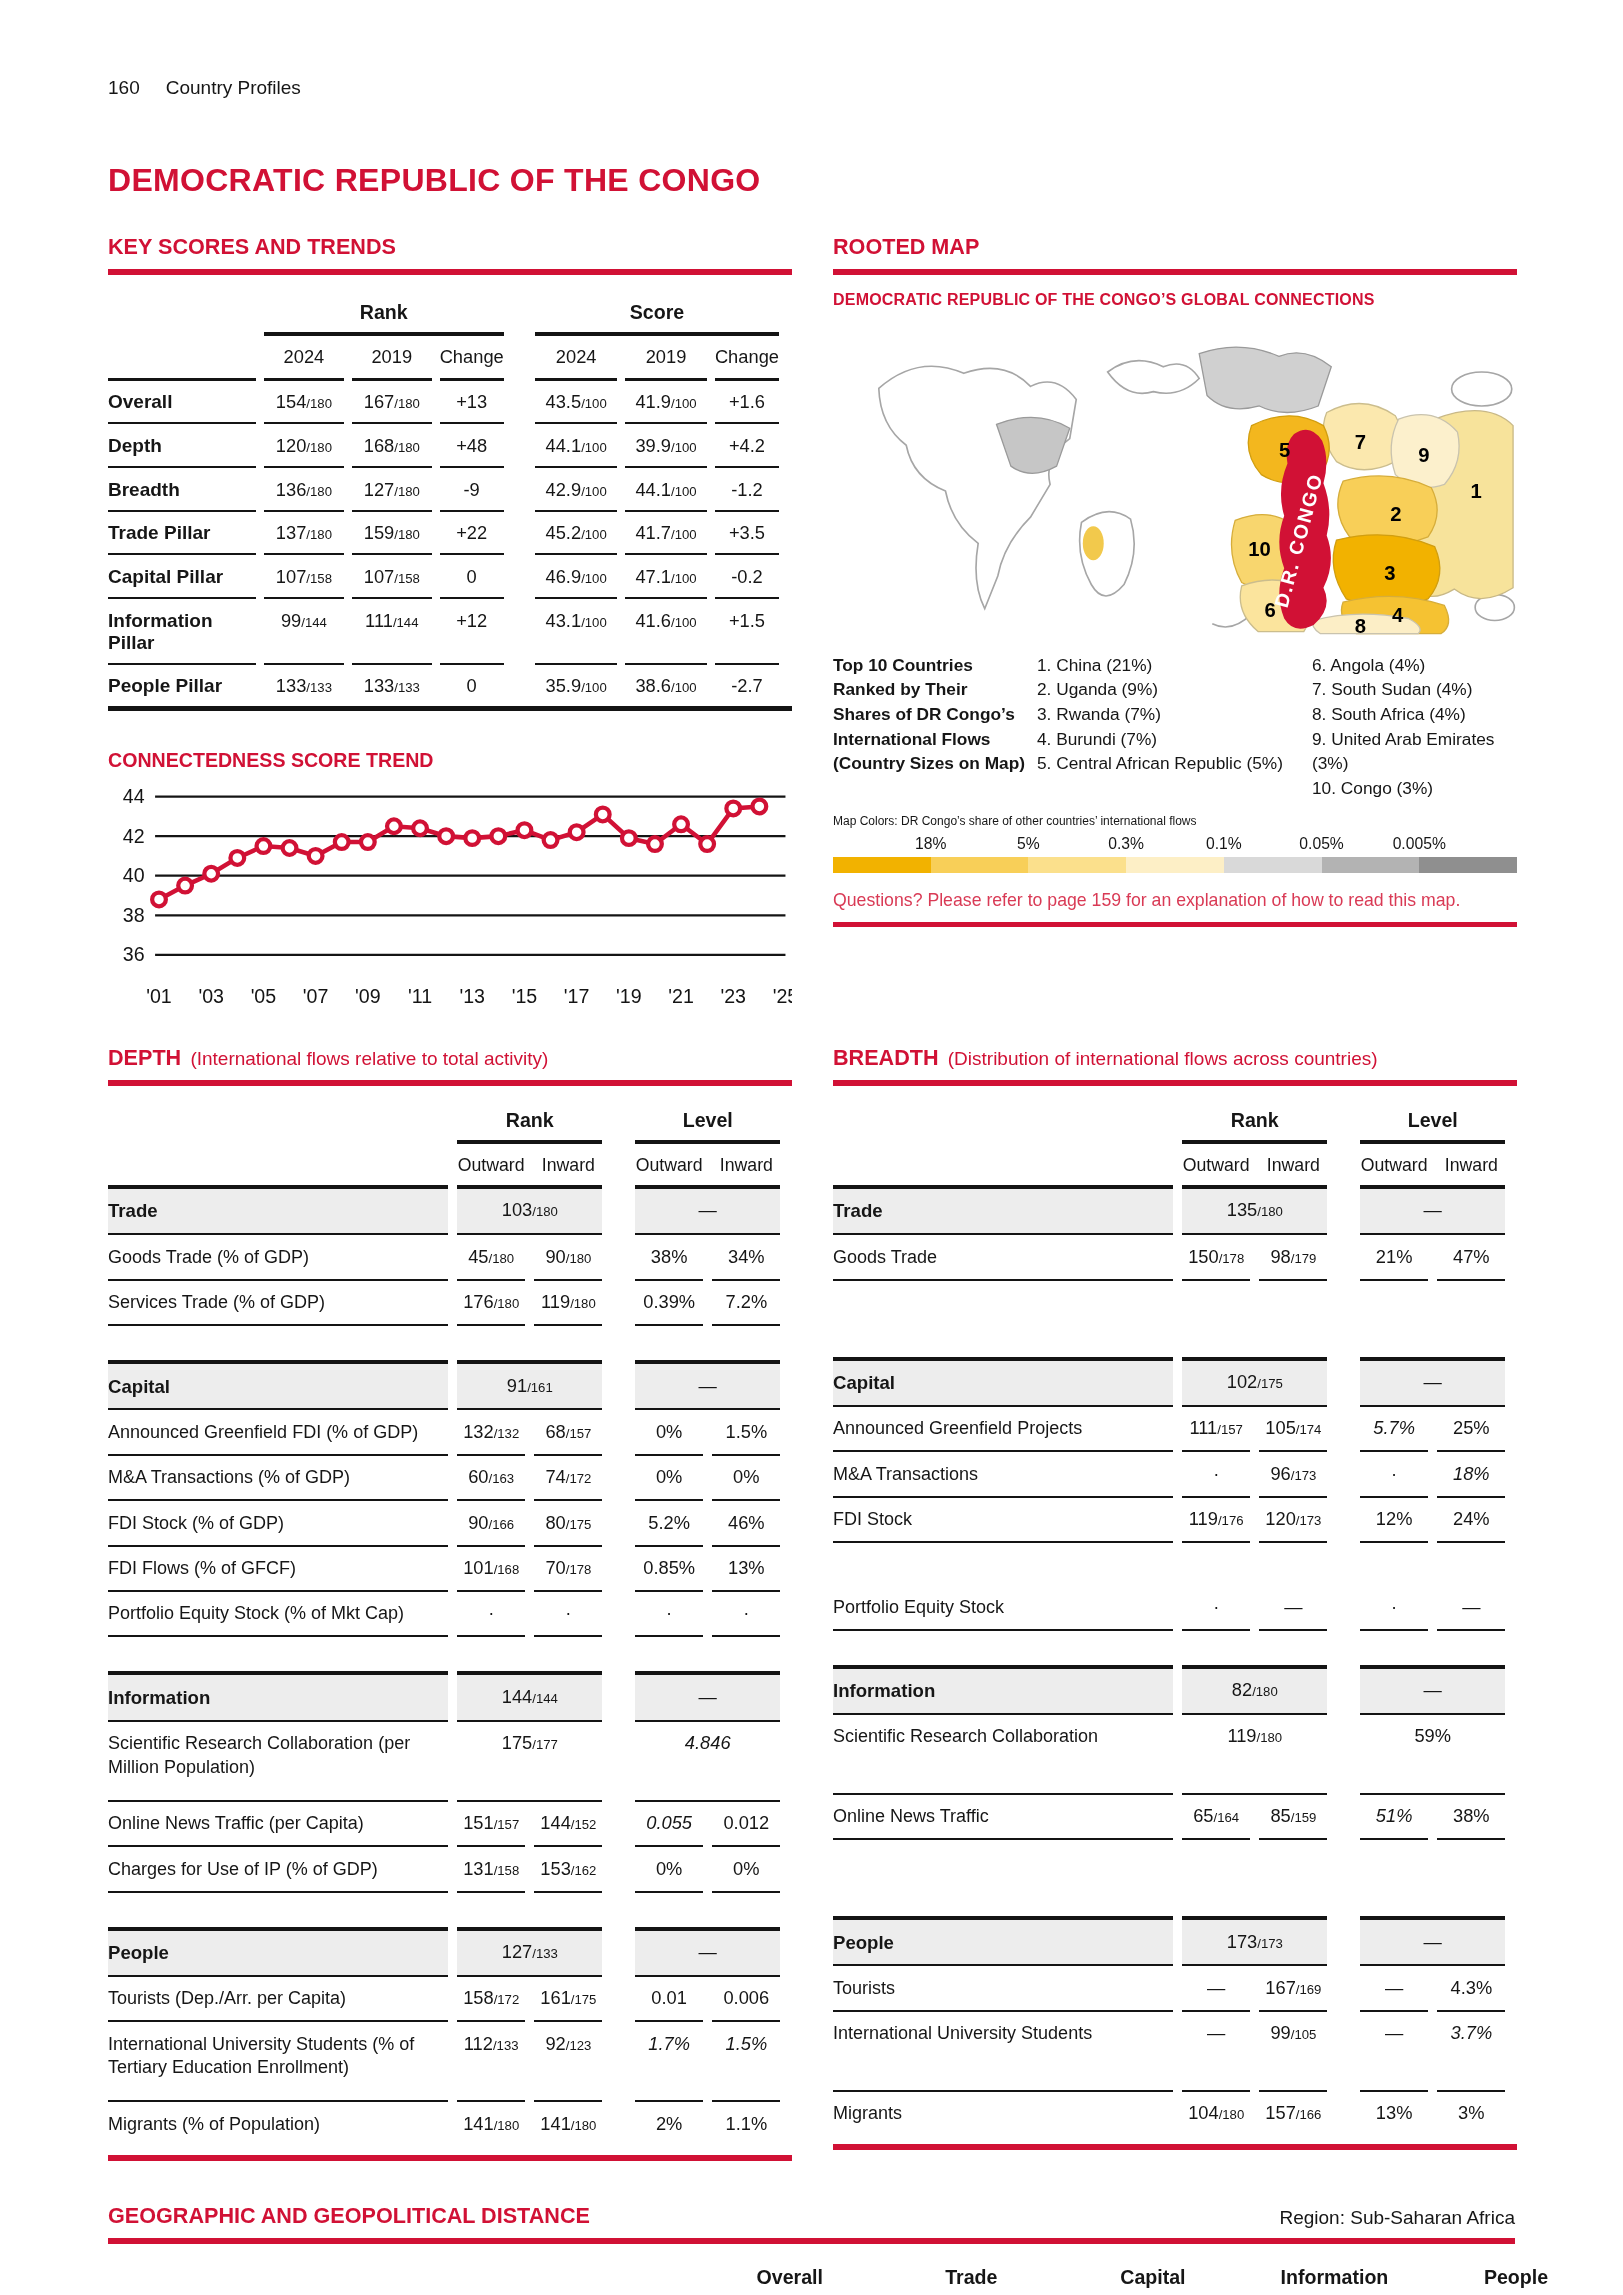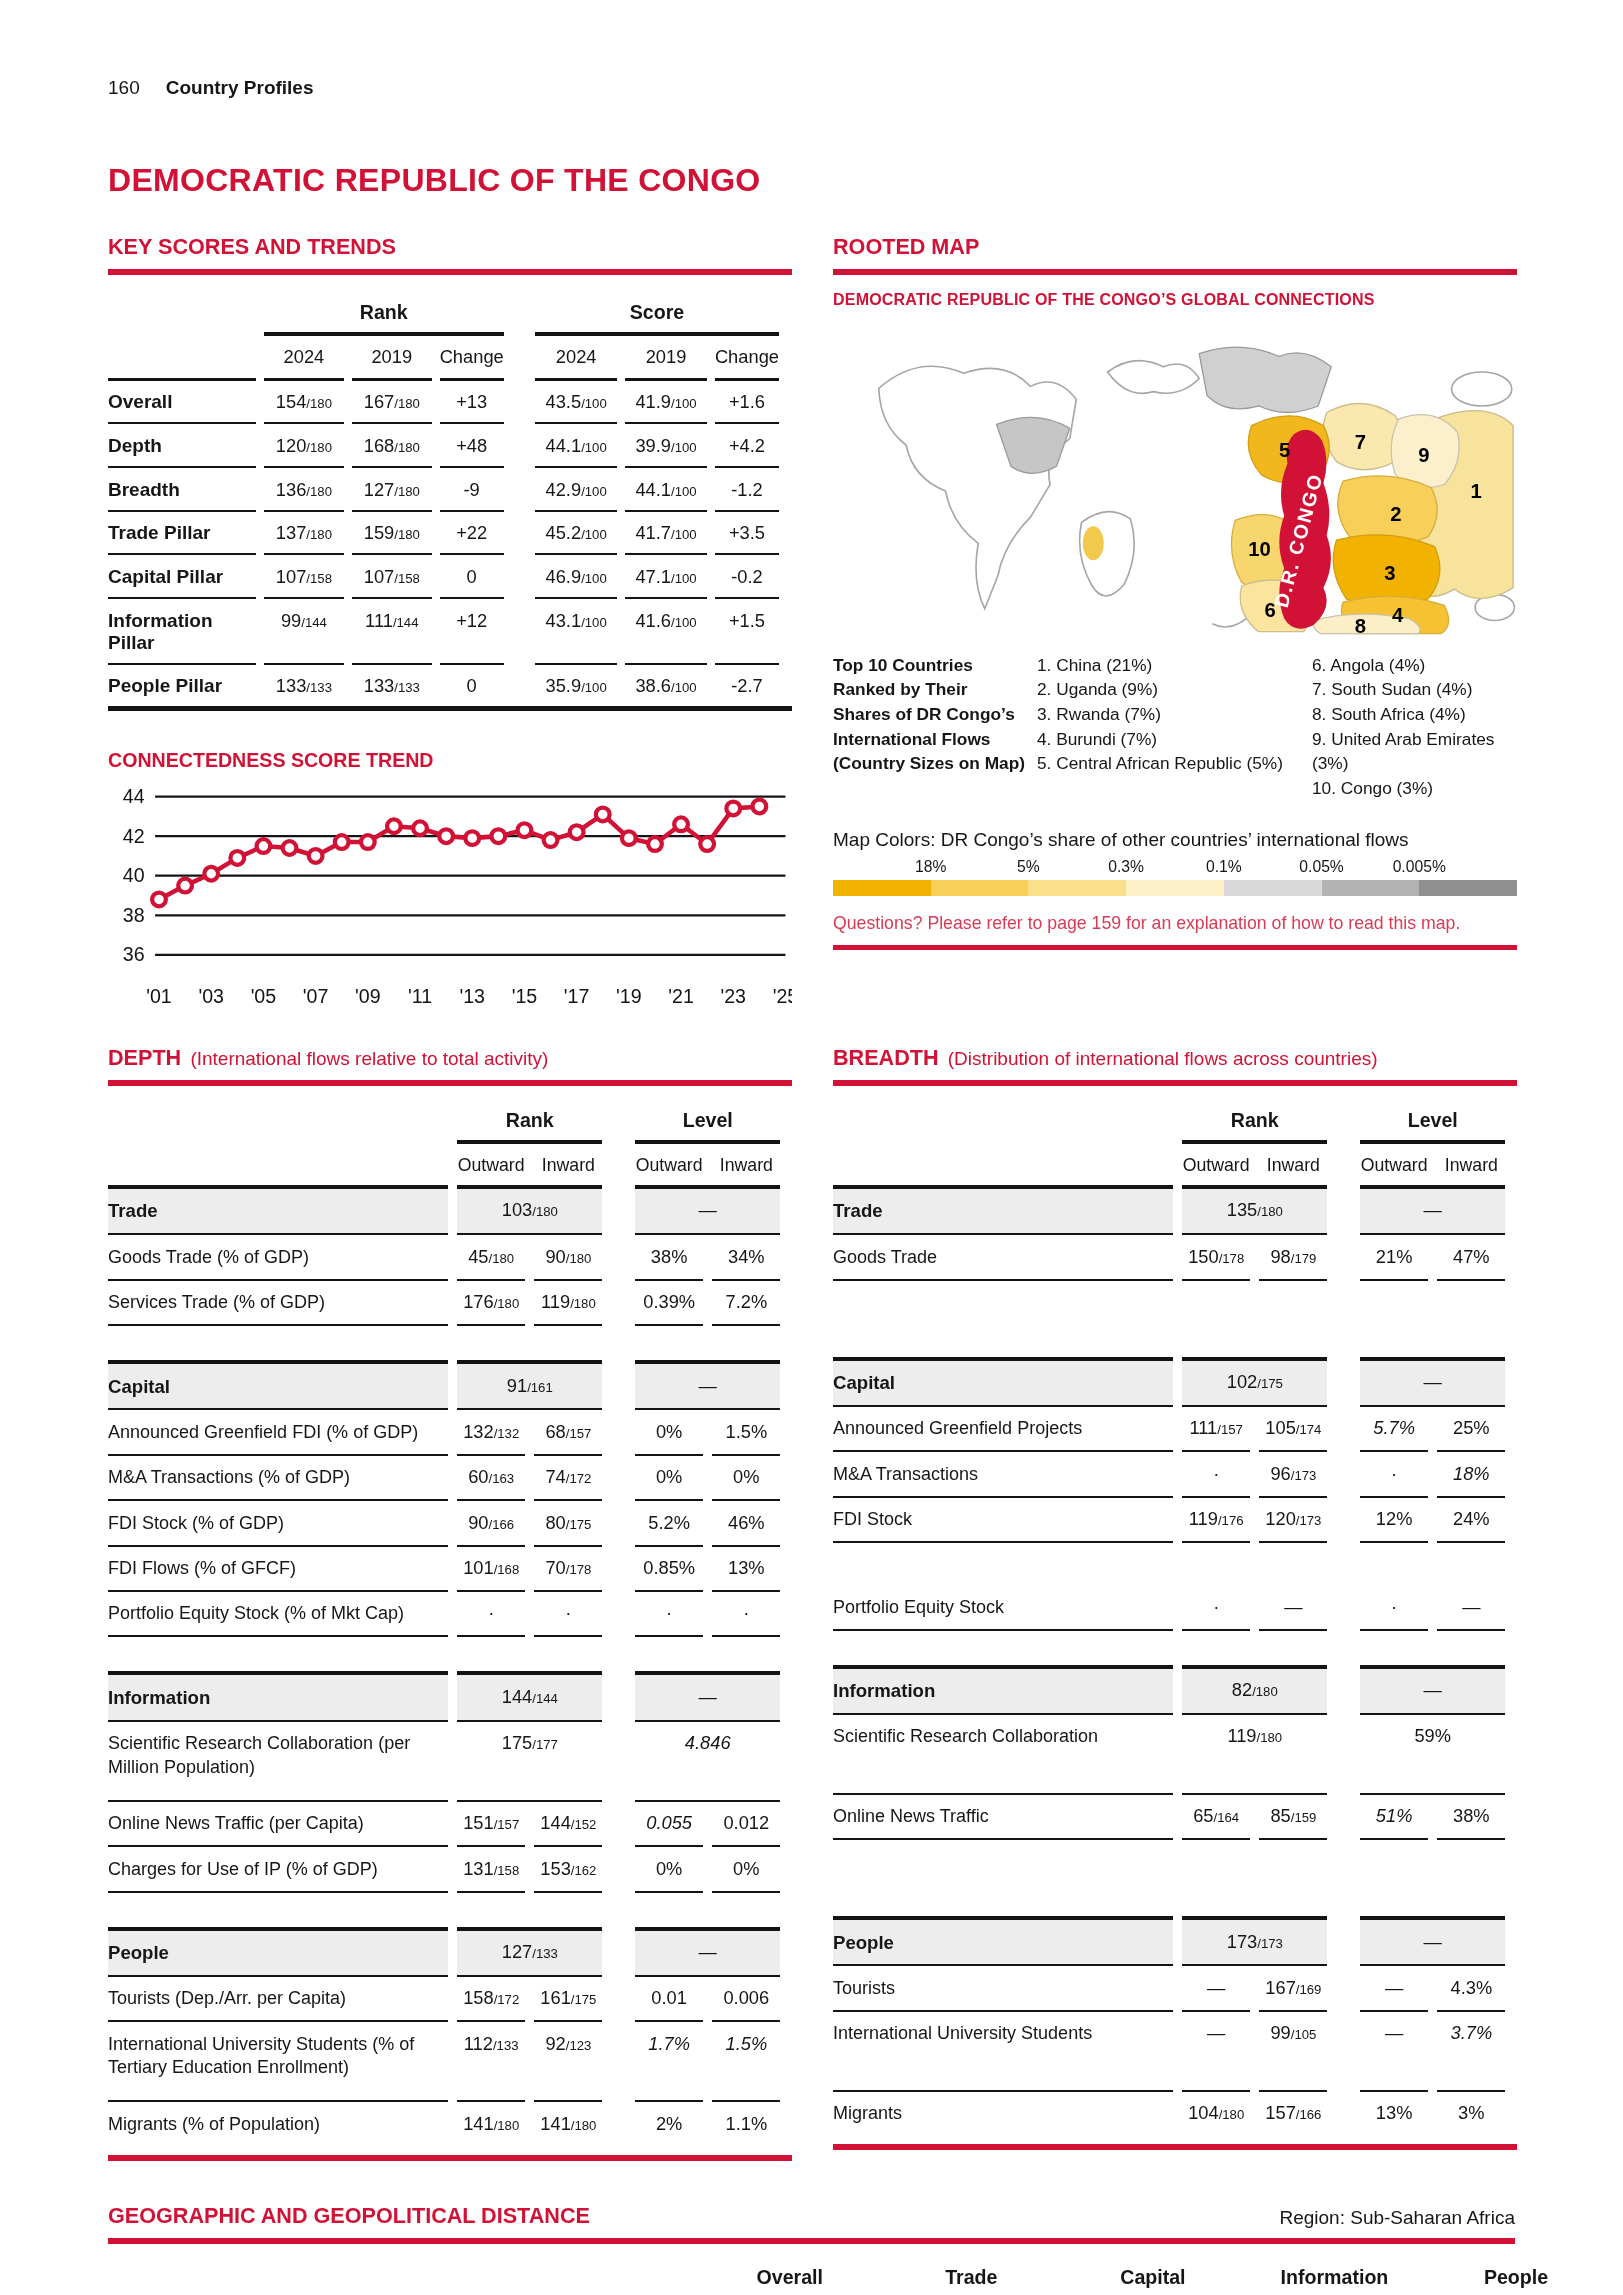--- a/index.html
+++ b/index.html
@@ -4,21 +4,21 @@
 <style>
   :root{ --red:#d11135; --ink:#161616; --band:#ededed; }
   *{ box-sizing:border-box; }
   body{ margin:0; background:#fff; }
   .page{ position:relative; width:1623px; height:2295px; background:#fff;
          font-family:"Liberation Sans", sans-serif; color:var(--ink); overflow:hidden; }
   .content{ padding:77px 108px 0 108px; }
 
   .pagehead{ display:flex; gap:26px; font-size:19px; align-items:baseline; }
   .pagenum{ font-weight:400; }
-  .pagesec{ font-weight:700; }
+  .pagesec{ font-weight:400; }
 
   .title{ margin:63px 0 0 0; font-size:32px; font-weight:800; color:var(--red); letter-spacing:0.3px; }
 
   .cols{ display:flex; gap:41px; margin-top:35px; align-items:flex-start; }
   .col{ width:684px; flex:0 0 auto; }
 
   .sechead{ font-size:21.6px; font-weight:800; color:var(--red); display:flex; align-items:baseline; gap:9.2px; }
   .sechead .sub{ font-weight:500; font-size:19px;text-align:right; }
   .redrule{ height:5.9px; background:var(--red); margin-top:9.2px; }
   .subtitle{ margin-top:16px; font-size:16px; font-weight:800; color:var(--red); letter-spacing:0.2px; }
@@ -59,21 +59,21 @@
   .r2{ min-height:80px; }
   .sprow{ height:42px; }
   .dtable{ margin-top:23.6px; }
 
   
   .map{ margin-top:17px; }
   .top10{ display:flex; margin-top:11.8px; font-size:17.3px; line-height:1.42; }
   .top10 .hcol{ width:204px; font-weight:700; }
   .top10 .c1{ width:275px; }
   .top10 .c2{ width:205px; }
-  .mapcolors{ margin-top:29px; font-size:19px; }
+  .mapcolors{ margin-top:14px; font-size:12px; }
   .legend{ position:relative; margin-top:6.5px; height:41px; }
   .lbar{ position:absolute; top:22px; left:0; right:0; height:16.4px; display:flex; }
   .lseg{ flex:1 1 0; }
   .ll{ position:absolute; top:0; transform:translateX(-50%); font-size:15.7px; }
   .questions{ margin-top:14.4px; font-size:17.7px; font-weight:500; color:#d93a55; }
   .maprule{ margin-top:10.5px; }
 
   
   .geo{ margin-top:42px; }
   .geohead{ display:flex; justify-content:space-between; align-items:flex-end; }

